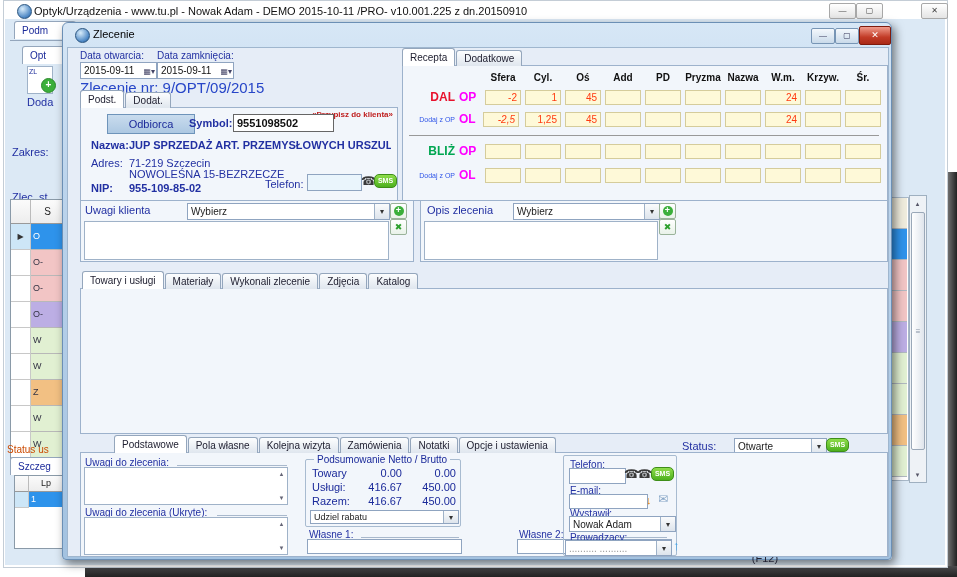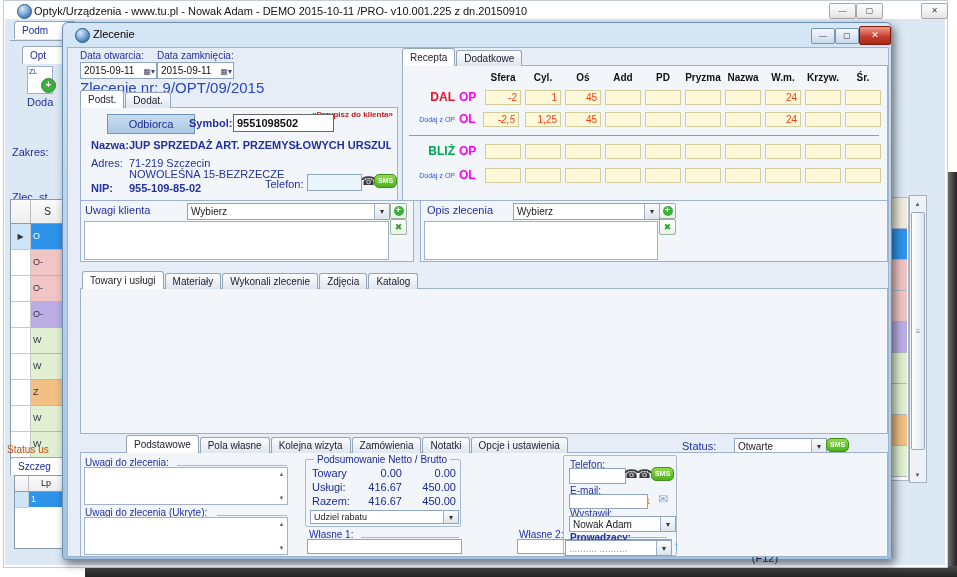--- a/index.html
+++ b/index.html
@@ -380,21 +380,21 @@
           </div>
         <div class="sb" style="position:absolute;left:0px;top:85px;width:796px;height:13px;border-left:none;border-right:none;border-bottom:none;">
           <span class="sb-arrow" style="left:1px;top:0;">◂</span>
           <div class="sb-thumb" style="left:15px;top:1px;width:745px;height:10px;">
               <span style="transform:rotate(90deg);display:inline-block;">≡</span>
             </div>
           <span class="sb-arrow" style="right:1px;top:0;">▸</span>
         </div>
       </div>
 
-      <div class="tabs" id="bottom-tabs" style="left:26px;top:386px;height:19px;padding-left:32px;">
+      <div class="tabs" id="bottom-tabs" style="left:14px;top:386px;height:19px;padding-left:32px;">
           <div class="tab active">Podstawowe</div>
           <div class="tab">Pola własne</div>
           <div class="tab">Kolejna wizyta</div>
           <div class="tab">Zamówienia</div>
           <div class="tab">Notatki</div>
           <div class="tab">Opcje i ustawienia</div>
         </div>
       <div class="panel" style="left:12px;top:404px;width:806px;height:103px;">
 
         <span class="small-lbl" style="position:absolute;left:4px;top:4px;">Uwagi do zlecenia:</span>
@@ -443,21 +443,21 @@
         <span class="sms" style="left:570px;top:14px;width:21px;height:12px;">SMS</span>
         <span class="small-lbl" style="position:absolute;left:489px;top:32px;">E-mail:</span>
         <div class="ibox" style="left:488px;top:41px;width:74px;height:13px;"></div>
         <span class="oarrow" style="left:565px;top:41px;">↓</span>
         <span class="mail-ic" style="left:577px;top:39px;">✉</span>
         <span class="small-lbl" style="position:absolute;left:489px;top:55px;">Wystawił:</span>
         <div class="combo" style="left:488px;top:63px;width:102px;height:14px;">
           <span class="cv">Nowak Adam</span>
           <span class="ca">▾</span>
         </div>
-        <span class="small-lbl" style="position:absolute;left:489px;top:79px;font-weight:bold;">Prowadzący:</span>
+        <span class="small-lbl" style="position:absolute;left:489px;top:79px;">Prowadzący:</span>
         <div class="combo" style="left:484px;top:87px;width:102px;height:14px;">
           <span class="cv" style="color:#999;">.......... ..........</span>
           <span class="ca">▾</span>
         </div>
         <span class="uarrow" style="left:592px;top:85px;">↑</span>
       </div>
 
       <span class="lbl" style="position:absolute;left:614px;top:392px;">Status:</span>
       <div class="combo" style="left:666px;top:390px;width:88px;height:15px;">
         <span class="cv">Otwarte</span>

